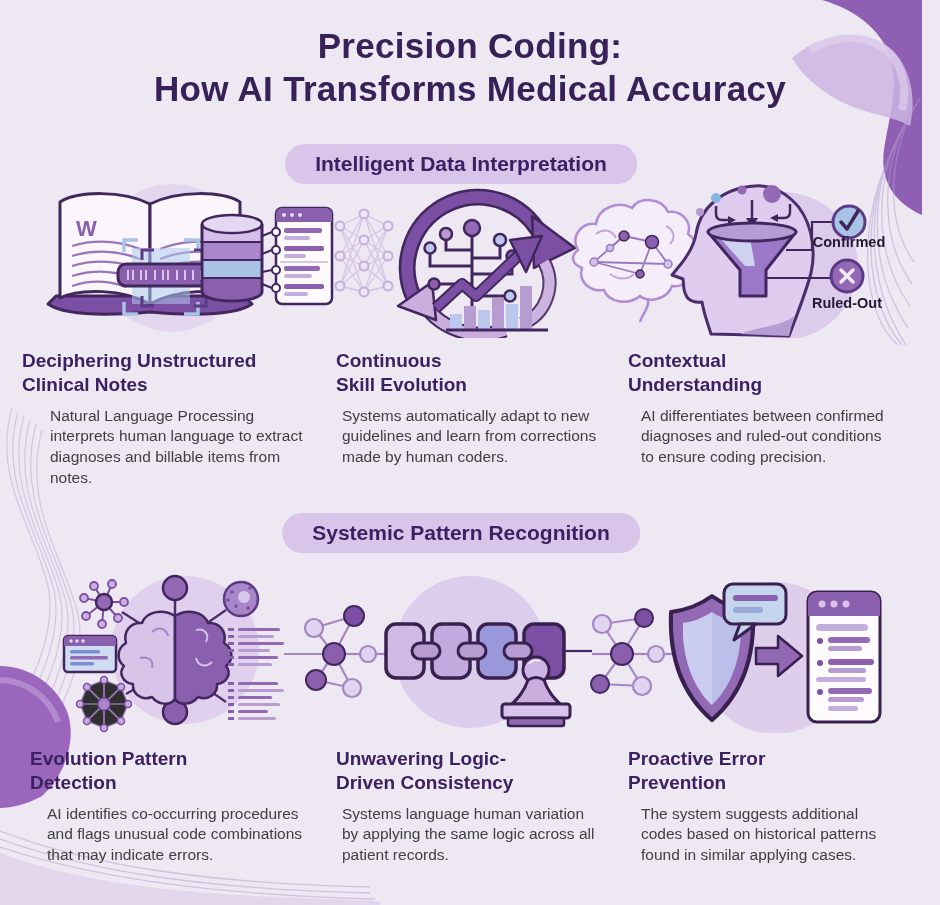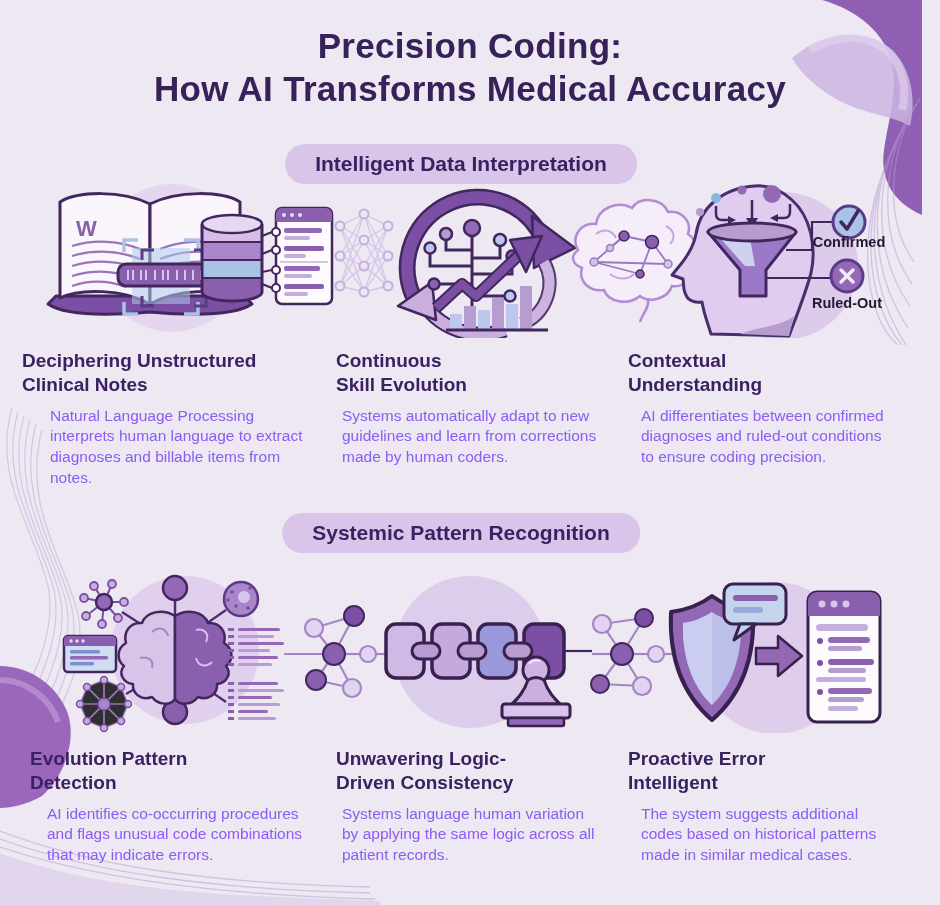--- a/index.html
+++ b/index.html
@@ -12,21 +12,21 @@
         background:#D9C4EA;color:#3B2161;font-weight:700;font-size:21px;
         padding:8px 30px;border-radius:24px;white-space:nowrap;}
   .pill1{top:144px;}
   .pill2{top:513px;}
   .icon-row{position:absolute;left:0;width:940px;z-index:2;}
   .row1{top:178px;height:160px;}
   .row2{top:566px;height:167px;}
   .card{position:absolute;text-align:left;z-index:3;}
   .card-title{color:#3B2161;font-weight:700;font-size:19px;line-height:1.26;}
   .card-title span{display:block;}
-  .card-desc{margin:9px auto 0;color:#8b5cf6;font-size:15.5px;line-height:1.33;max-width:256px;}
+  .card-desc{margin:9px auto 0;color:#404040;font-size:15.5px;line-height:1.33;max-width:256px;}
   .tr1{top:349px;} .tr2{top:747px;}
   .c1{left:22px;width:312px;} .c2{left:336px;width:268px;} .c3{left:628px;width:282px;}
   .c4{left:30px;width:290px;} .c5{left:336px;width:268px;} .c6{left:628px;width:282px;}
   .deco{position:absolute;z-index:1;pointer-events:none;}
   .deco-tr{top:0;right:0;}
   .deco-left{top:408px;left:0;}
   .deco-bl{bottom:0;left:0;}
   svg text.badge-label{font-family:"Liberation Sans", sans-serif;font-weight:600;}
 </style>
 </head>
@@ -571,18 +571,18 @@
   <div class="card tr2 c5">
     <div class="card-title">
       <span>Unwavering Logic-</span>
       <span>Driven Consistency</span>
     </div>
     <div class="card-desc">Systems language human variation by applying the same logic across all patient records.</div>
   </div>
   <div class="card tr2 c6">
     <div class="card-title">
       <span>Proactive Error</span>
-      <span>Intelligent</span>
+      <span>Prevention</span>
     </div>
-    <div class="card-desc">The system suggests additional codes based on historical patterns made in similar medical cases.</div>
+    <div class="card-desc">The system suggests additional codes based on historical patterns found in similar applying cases.</div>
   </div>
 
 </div>
 
 </body></html>

